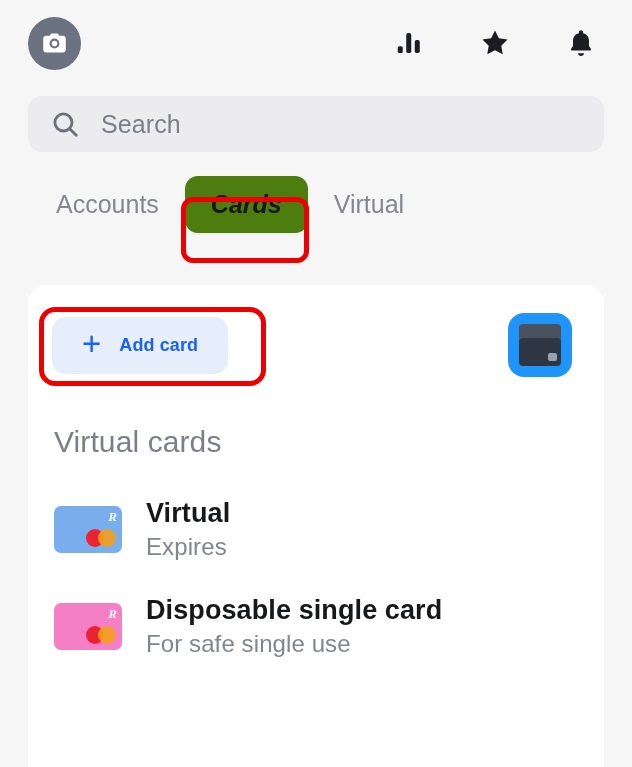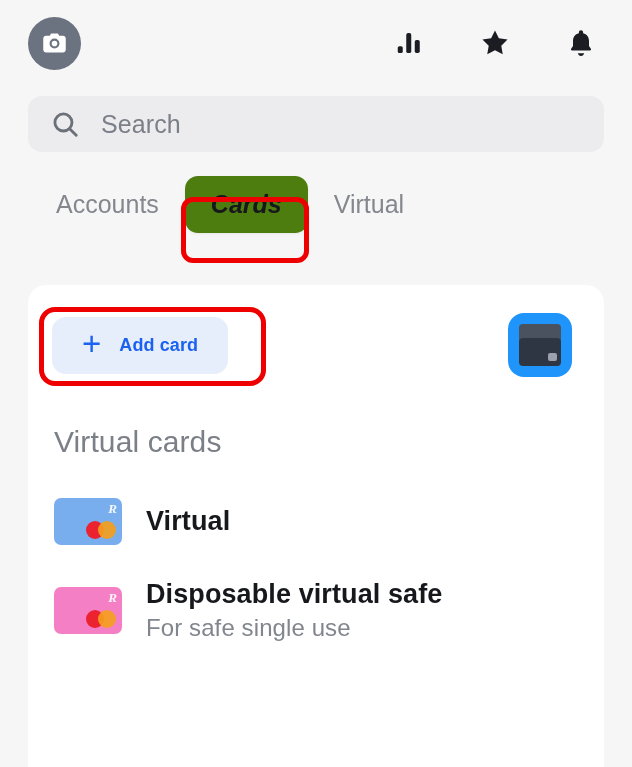--- a/index.html
+++ b/index.html
@@ -333,33 +333,34 @@
     <div class="list-item">
       <div class="mini-card blue">
         <span class="mc-r">R</span>
         <span class="mc-logo">
           <span class="mc-c1"></span>
             <span class="mc-c2"></span>
         </span>
       </div>
       <div class="item-texts">
         <div class="item-title">Virtual</div>
+        <div class="item-sub">Expires</div>
       </div>
     </div>
 
     <div class="list-item">
       <div class="mini-card pink">
         <span class="mc-r">R</span>
         <span class="mc-logo">
           <span class="mc-c1"></span>
             <span class="mc-c2"></span>
         </span>
       </div>
       <div class="item-texts">
-        <div class="item-title">Disposable virtual safe</div>
+        <div class="item-title">Disposable single card</div>
         <div class="item-sub">For safe single use</div>
       </div>
     </div>
 
   </div>
 </div>
 
 <div class="annotation" id="anno-tab"></div>
 <div class="annotation" id="anno-add"></div>
 

